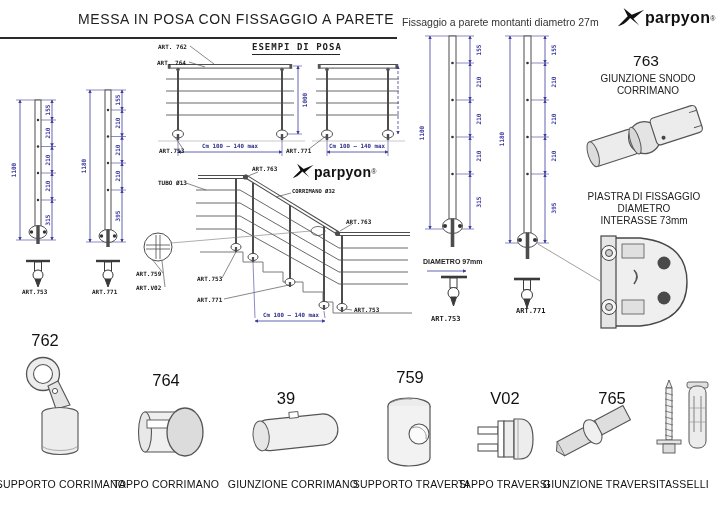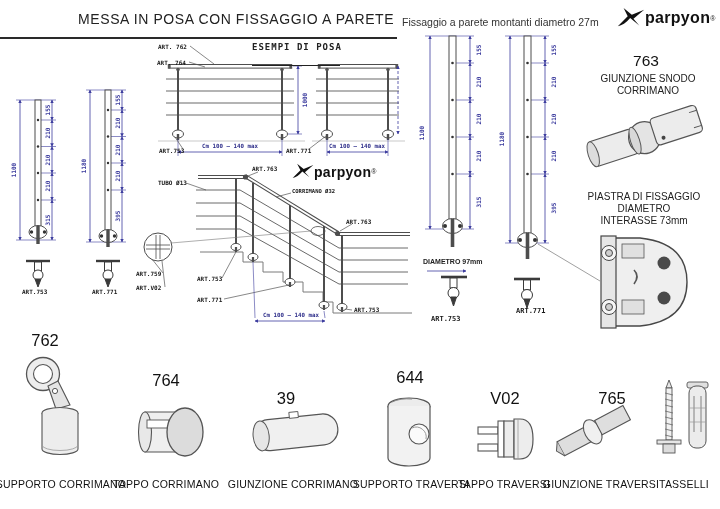--- a/index.html
+++ b/index.html
@@ -3,21 +3,21 @@
 <meta charset="utf-8">
 <style>
   html,body{margin:0;padding:0;background:#e8e8e8;}
   .sheet{position:relative;width:720px;height:509px;background:#ffffff;overflow:hidden;
          font-family:"Liberation Sans",sans-serif;color:#1a1a1a;}
   .abs{position:absolute;white-space:nowrap;}
   svg.linework{position:absolute;left:0;top:0;pointer-events:none;}
   .title{font:500 14px "Liberation Sans",sans-serif;letter-spacing:.6px;color:#222;}
   .subhead{font:400 10.5px "Liberation Sans",sans-serif;color:#333;}
   .mono-head{font:700 9px "DejaVu Sans Mono",monospace;letter-spacing:1px;color:#222;
-             border-bottom:1px solid #222;padding-bottom:13px;text-align:center;}
+             border-bottom:1px solid #222;padding-bottom:2px;text-align:center;}
   .art-lbl{font:700 6px "DejaVu Sans Mono",monospace;color:#181818;}
   .vdim{font:700 6px "DejaVu Sans Mono",monospace;color:#3c3c9e;
         transform:translate(-50%,-50%) rotate(-90deg);}
   .cdim{font:700 5.8px "DejaVu Sans Mono",monospace;color:#2e2e8a;
         transform:translate(-50%,-50%);}
   .smalltext{font:600 7px "Liberation Sans",sans-serif;color:#222;}
   .rnum{font:500 15.5px "Liberation Sans",sans-serif;color:#111;transform:translateX(-50%);}
   .rlabel{font:500 10px "Liberation Sans",sans-serif;color:#222;transform:translateX(-50%);}
   .pnum{font:500 16.5px "Liberation Sans",sans-serif;color:#111;transform:translateX(-50%);}
   .plabel{font:500 10.5px "Liberation Sans",sans-serif;color:#111;letter-spacing:.2px;
@@ -493,21 +493,21 @@
   <span class="abs rnum" style="left:646px;top:52px">763</span>
   <span class="abs rlabel" style="left:648px;top:73px">GIUNZIONE SNODO</span>
   <span class="abs rlabel" style="left:648px;top:85px">CORRIMANO</span>
   <span class="abs rlabel" style="left:644px;top:191px">PIASTRA DI FISSAGGIO</span>
   <span class="abs rlabel" style="left:644px;top:203px">DIAMETRO</span>
   <span class="abs rlabel" style="left:644px;top:215px">INTERASSE 73mm</span>
 
   <span class="abs pnum" style="left:45px;top:331px">762</span>
   <span class="abs pnum" style="left:166px;top:371px">764</span>
   <span class="abs pnum" style="left:286px;top:389px">39</span>
-  <span class="abs pnum" style="left:410px;top:368px">644</span>
+  <span class="abs pnum" style="left:410px;top:368px">759</span>
   <span class="abs pnum" style="left:505px;top:389px">V02</span>
   <span class="abs pnum" style="left:612px;top:389px">765</span>
 
   <span class="abs plabel" style="left:61px;top:478px">SUPPORTO CORRIMANO</span>
   <span class="abs plabel" style="left:166px;top:478px">TAPPO CORRIMANO</span>
   <span class="abs plabel" style="left:293px;top:478px">GIUNZIONE CORRIMANO</span>
   <span class="abs plabel" style="left:411px;top:478px">SUPPORTO TRAVERSI</span>
   <span class="abs plabel" style="left:504px;top:478px">TAPPO TRAVERSI</span>
   <span class="abs plabel" style="left:601px;top:478px">GIUNZIONE TRAVERSI</span>
   <span class="abs plabel" style="left:684px;top:478px">TASSELLI</span>

